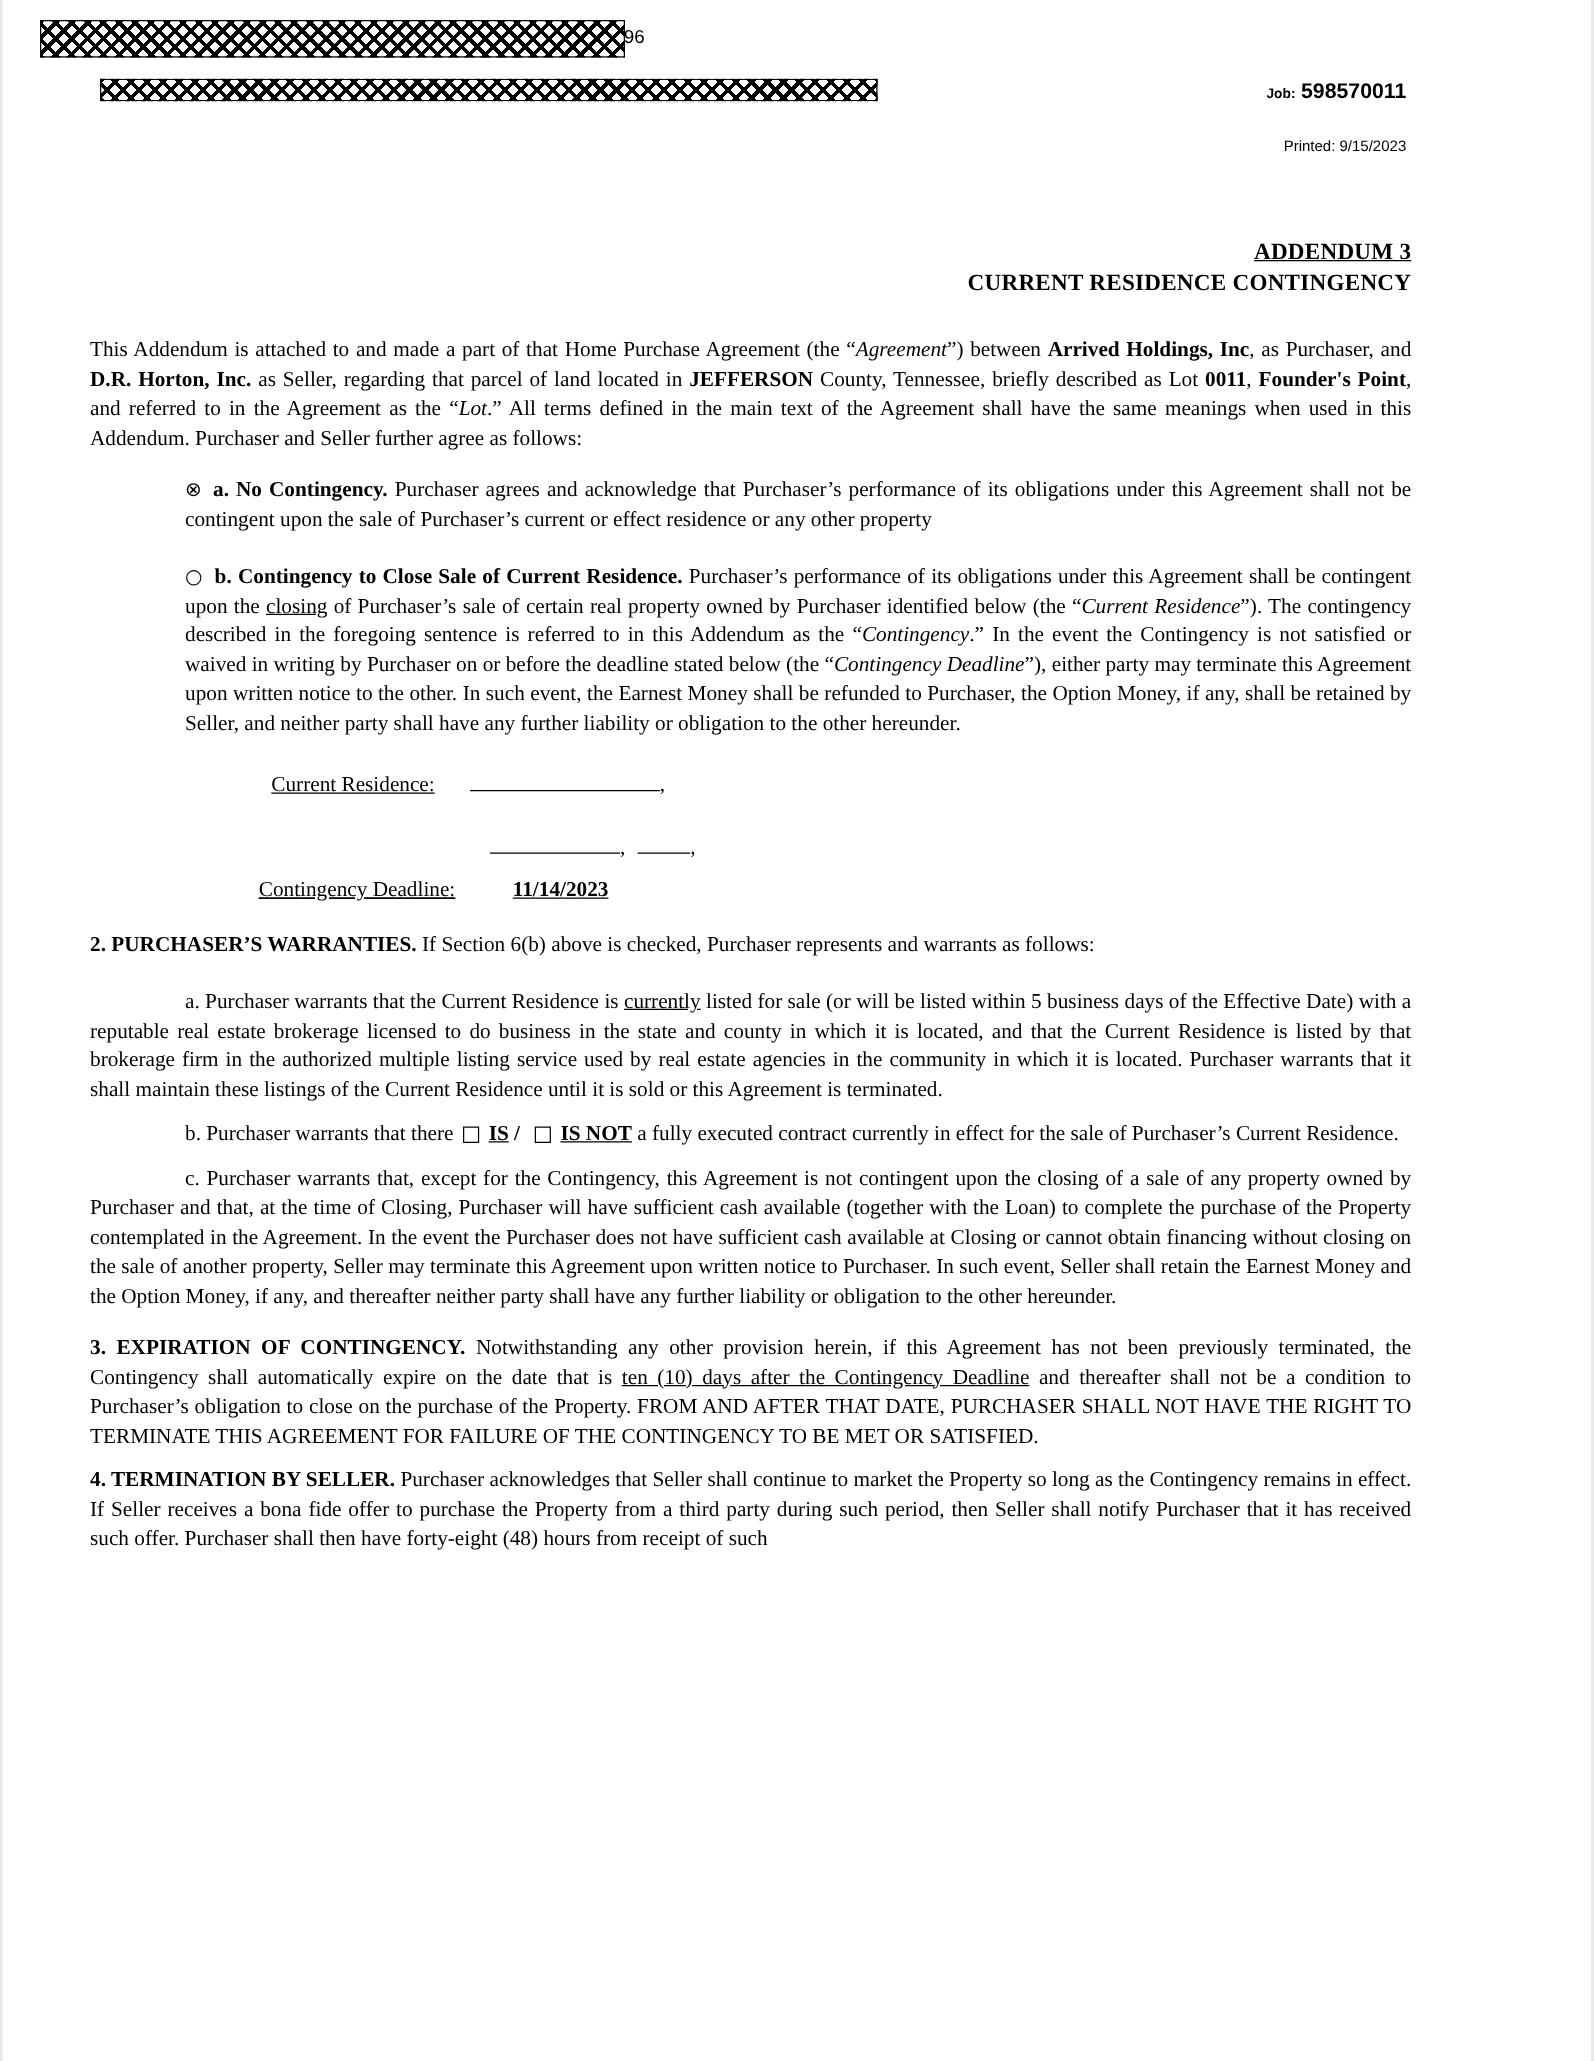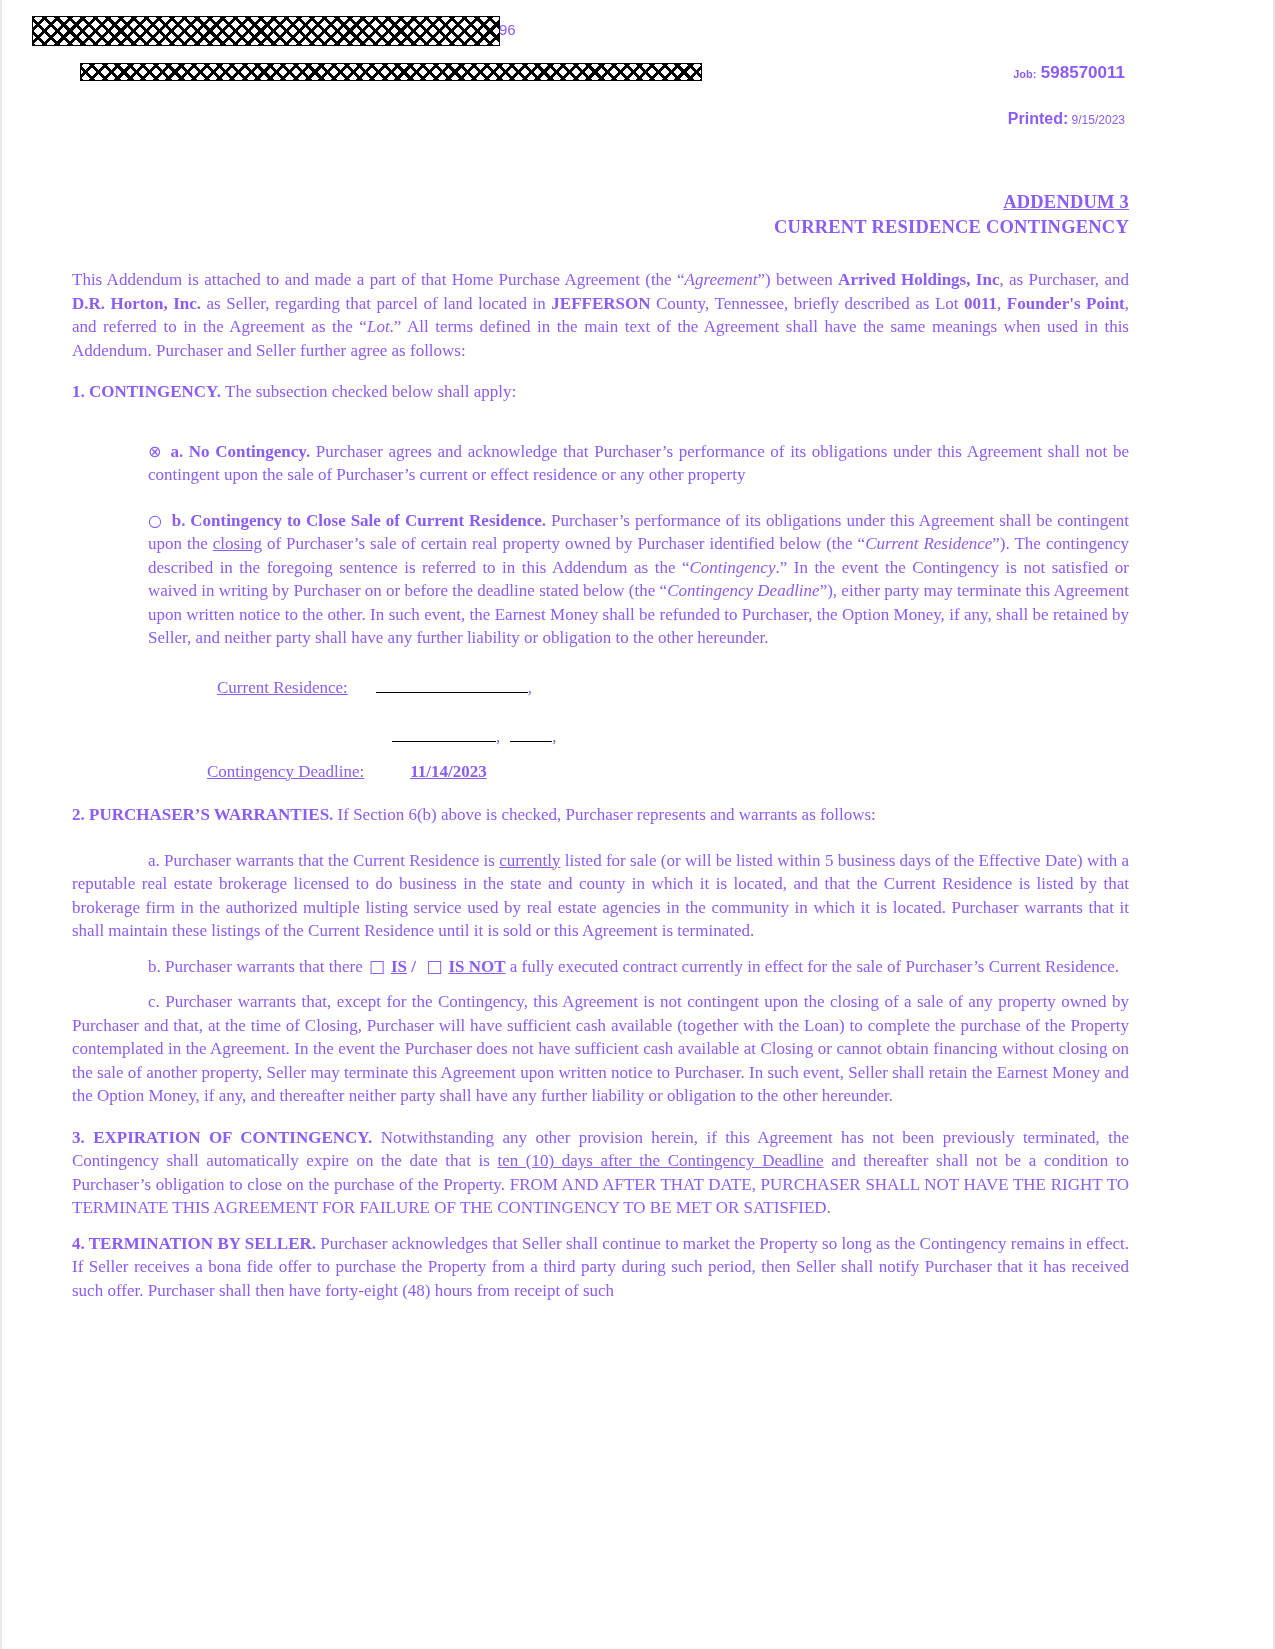--- a/index.html
+++ b/index.html
@@ -1,38 +1,38 @@
 <!DOCTYPE html>
 <html><head>
 <meta charset="utf-8">
 <style>
   * { box-sizing: border-box; }
   html,body { margin:0; padding:0; background:#e8e8e8; }
   .page {
     width:1271px; height:1649px; background:#fff; position:relative;
-    font-family:"Liberation Serif", serif; color:#8b5cf6; margin:0 auto; overflow:hidden;
+    font-family:"Liberation Serif", serif; color:#000000; margin:0 auto; overflow:hidden;
   }
   
   .redact {
     position:absolute;
     background-color:#fff;
     background-image:
       repeating-linear-gradient(45deg,  #000 0 3px, transparent 3px 9px),
       repeating-linear-gradient(135deg, #000 0 3px, transparent 3px 9px);
     box-shadow: inset 0 0 0 1px #000;
   }
   .r1 { left:30px; top:16px; width:468px; height:30px; }
   .r2 { left:78px; top:63px; width:622px; height:18px; }
   .pg-note { position:absolute; left:497px; top:21px; font-size:15px; font-family:"Liberation Sans", sans-serif; }
 
   .job { position:absolute; top:63px; right:148px; font-family:"Liberation Sans", sans-serif; white-space:nowrap; }
   .job .lbl { font-size:11px; font-weight:bold; }
   .job .val { font-size:17px; font-weight:bold; }
   .printed { position:absolute; top:110px; right:148px; font-family:"Liberation Sans", sans-serif; font-size:12px; white-space:nowrap; }
-  .printed .lbl { font-weight:bold; font-size:16px; }
+  .printed .lbl { font-weight:normal; font-size:12px; }
 
   .content { position:absolute; left:70px; top:190px; width:1057px; font-size:17px; line-height:23.5px; }
 
   .title { text-align:right; font-weight:bold; font-size:18.5px; line-height:25px; margin:0 0 28px 0; letter-spacing:.2px; }
   .t1 { text-decoration:underline; }
 
   .para { text-align:justify; margin:0; }
   .mb18 { margin-bottom:18px; }
   .mb36 { margin-bottom:36px; }
   .mb22 { margin-bottom:22px; }
@@ -81,21 +81,20 @@
 
   <div class="content">
 
     <div class="title">
       <div class="t1">ADDENDUM 3</div>
       <div class="t2">CURRENT RESIDENCE CONTINGENCY</div>
     </div>
 
     <p class="para mb18"><span>This Addendum is attached to and made a part of that Home Purchase Agreement (the “</span><span style="font-style: italic;">Agreement</span><span>”) between </span><span style="font-weight: bold;">Arrived Holdings, Inc</span><span>, as Purchaser, and </span><span style="font-weight: bold;">D.R. Horton, Inc.</span><span> as Seller, regarding that parcel of land located in </span><span style="font-weight: bold;">JEFFERSON</span><span> County, Tennessee, briefly described as Lot </span><span style="font-weight: bold;">0011</span><span>, </span><span style="font-weight: bold;">Founder's Point</span><span>, and referred to in the Agreement as the “</span><span style="font-style: italic;">Lot</span><span>.” All terms defined in the main text of the Agreement shall have the same meanings when used in this Addendum. Purchaser and Seller further agree as follows:</span></p>
 
-    <p class="para mb36"><span style="font-weight: bold;">1. CONTINGENCY.</span><span>  The subsection checked below shall apply:</span></p>
 
     <div class="sub mb22">
       <span class="marker">⊗</span><span><span style="font-weight: bold;">a. No Contingency.</span><span> Purchaser agrees and acknowledge that Purchaser’s performance of its obligations under this Agreement shall not be contingent upon the sale of Purchaser’s current or effect residence or any other property</span></span>
     </div>
 
     <div class="sub mb26">
       <span class="marker">○</span><span><span style="font-weight: bold;">b. Contingency to Close Sale of Current Residence.</span><span>  Purchaser’s performance of its obligations under this Agreement shall be contingent upon the </span><span style="text-decoration: underline;">closing</span><span> of Purchaser’s sale of certain real property owned by Purchaser identified below (the “</span><span style="font-style: italic;">Current Residence</span><span>”). The contingency described in the foregoing sentence is referred to in this Addendum as the “</span><span style="font-style: italic;">Contingency</span><span>.” In the event the Contingency is not satisfied or waived in writing by Purchaser on or before the deadline stated below (the “</span><span style="font-style: italic;">Contingency Deadline</span><span>”), either party may terminate this Agreement upon written notice to the other. In such event, the Earnest Money shall be refunded to Purchaser, the Option Money, if any, shall be retained by Seller, and neither party shall have any further liability or obligation to the other hereunder.</span></span>
     </div>
 
     <div class="field-line cr1 mb26">

